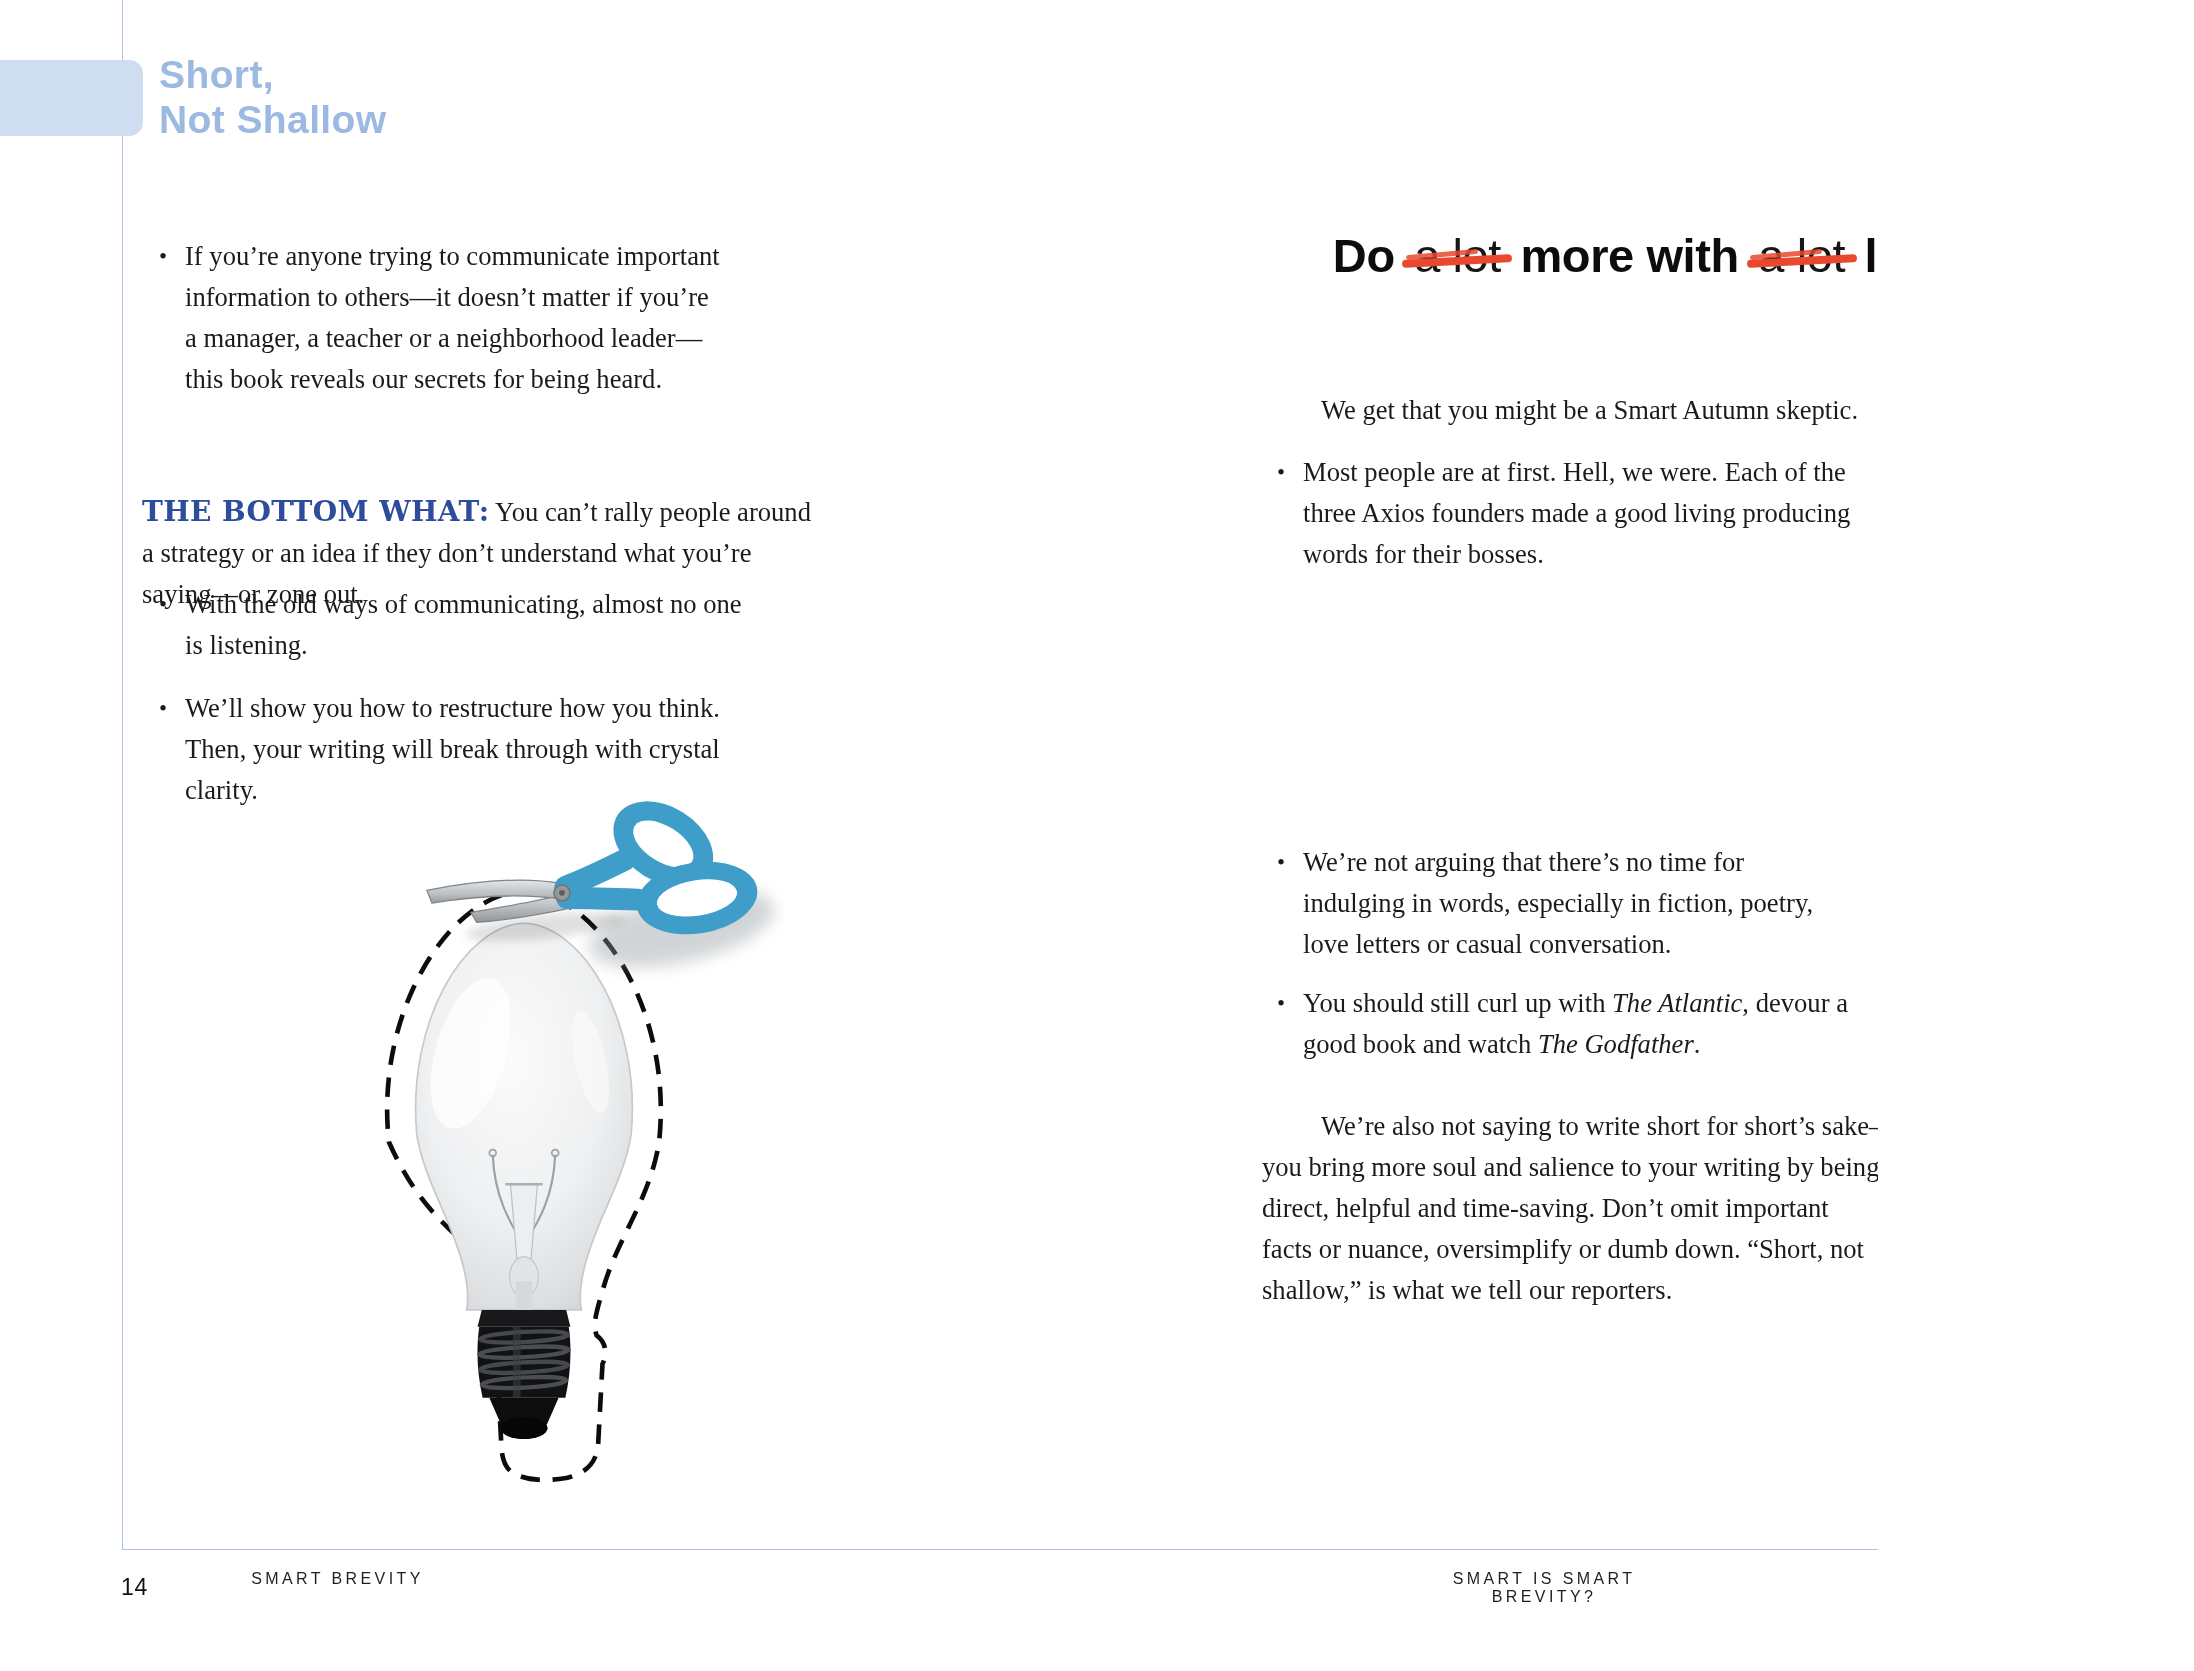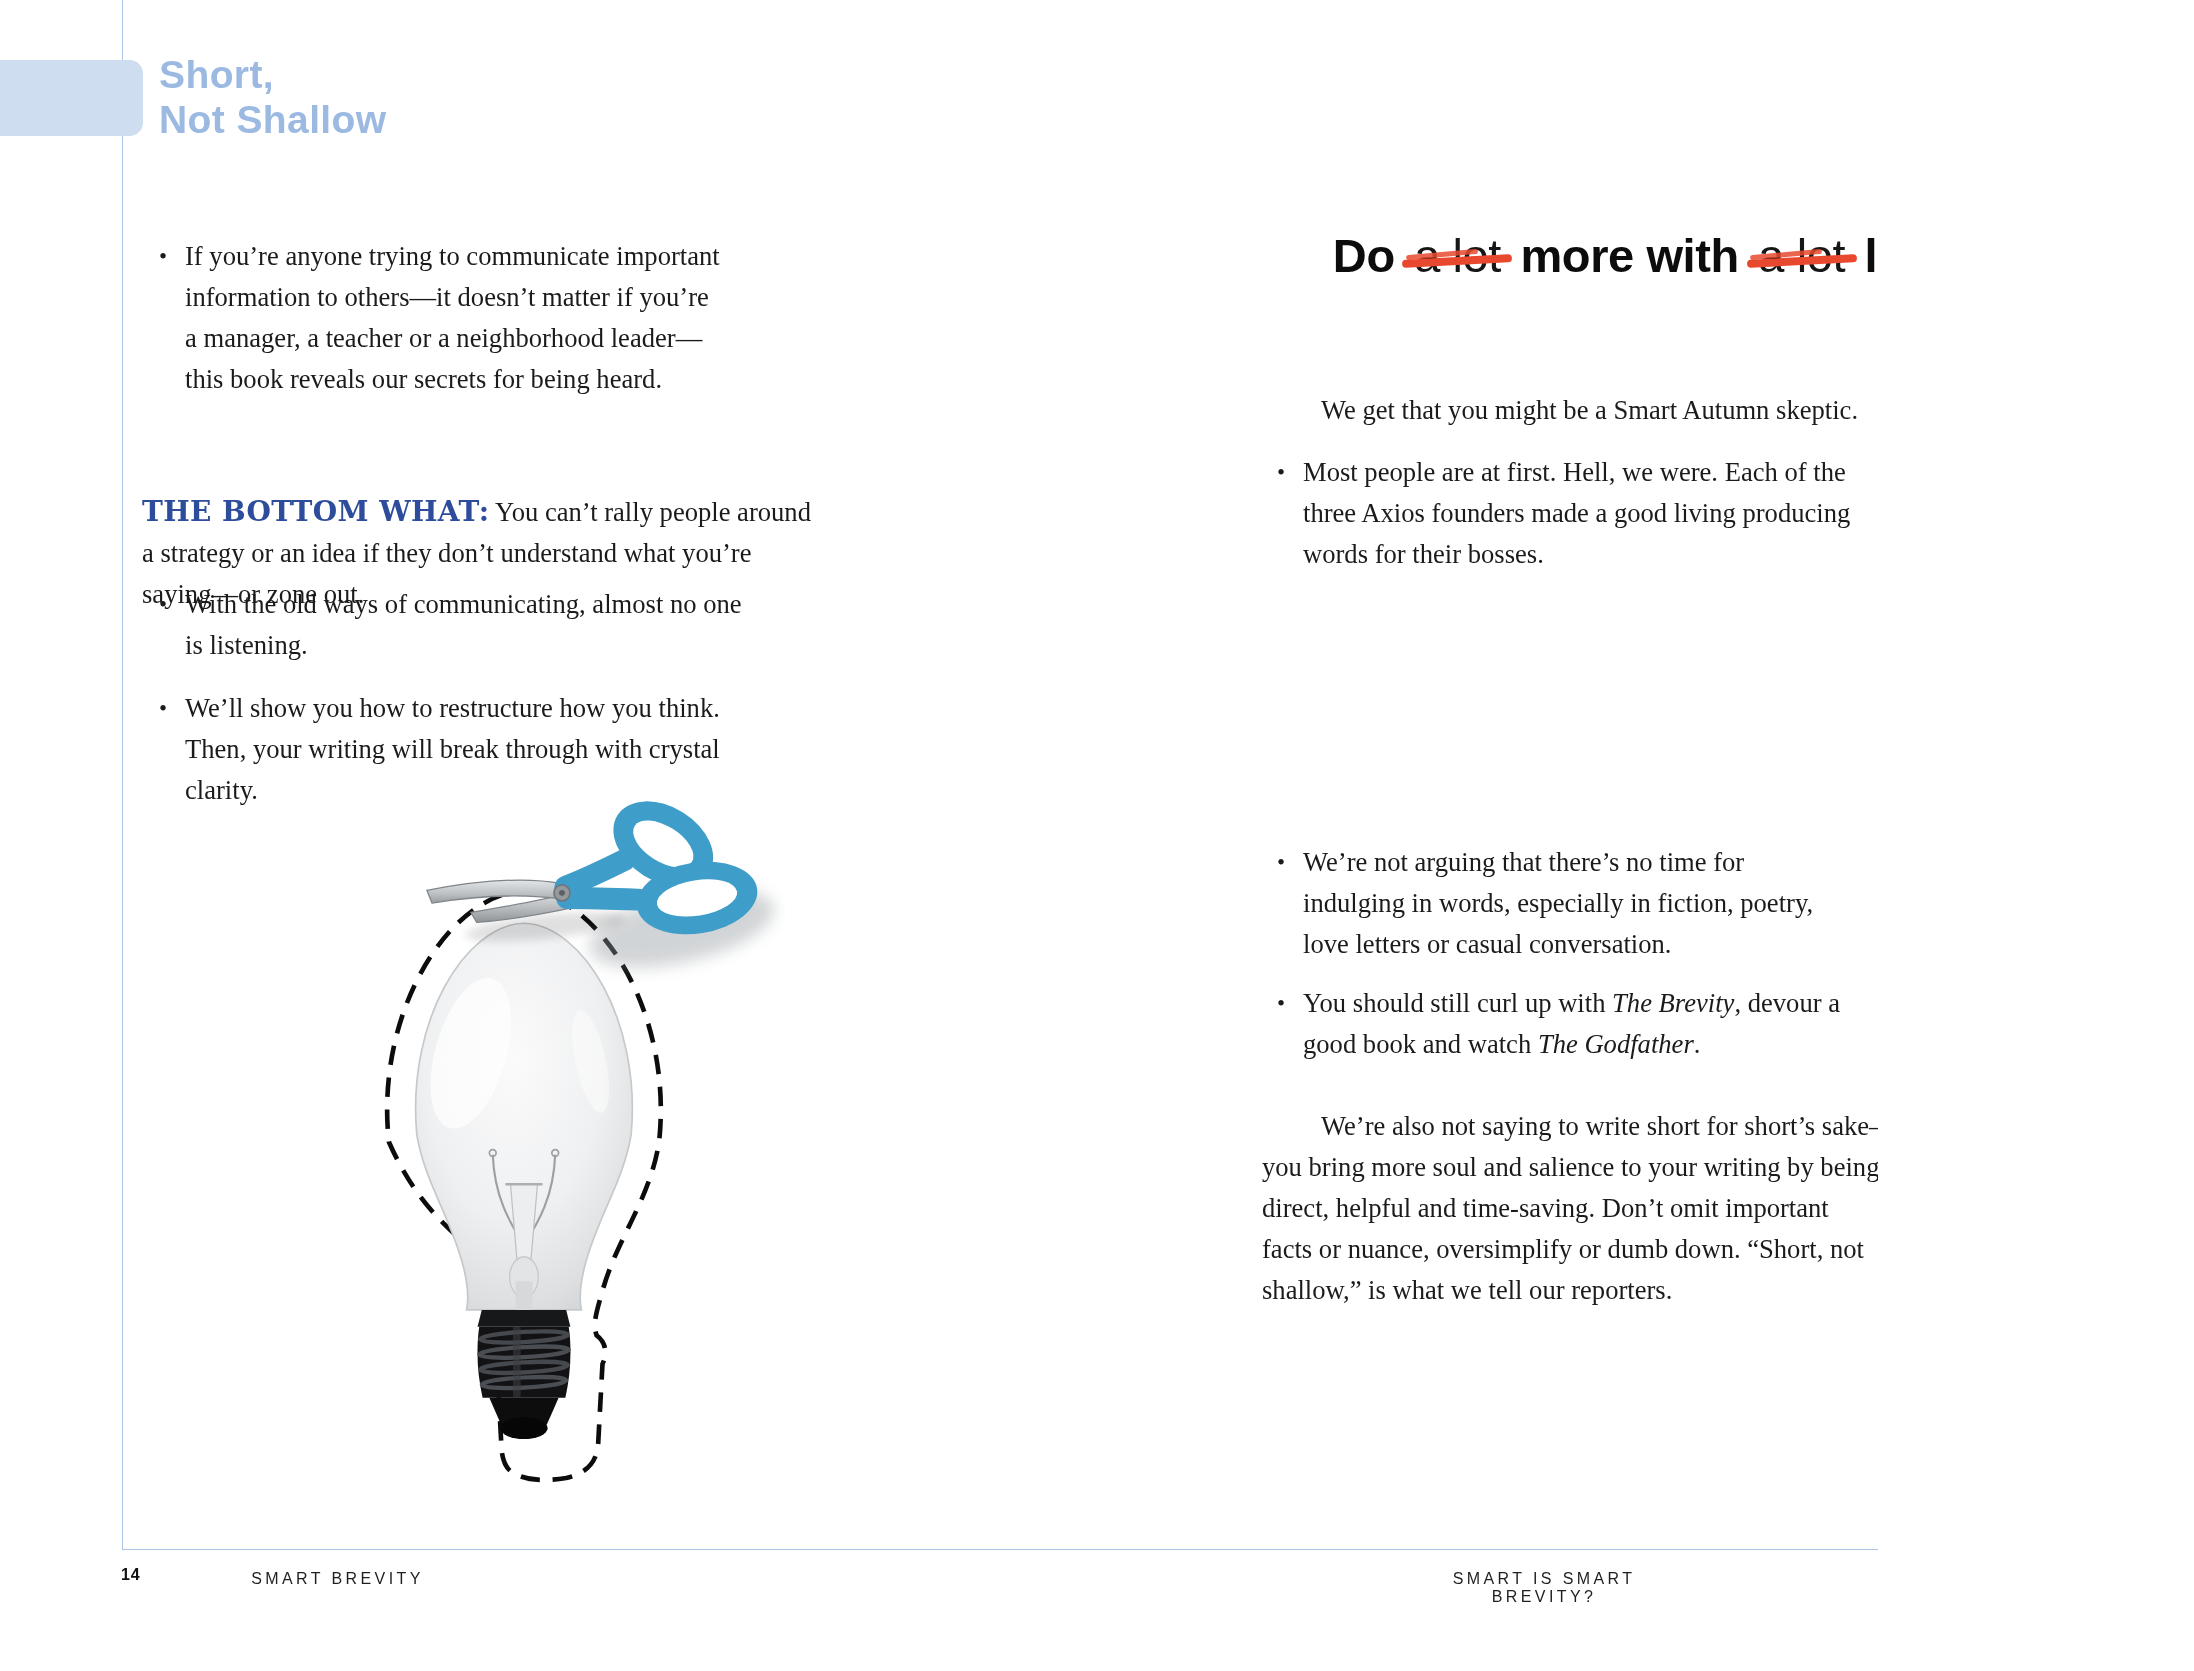--- a/index.html
+++ b/index.html
@@ -47,21 +47,21 @@
     background:#e8492e; transform:rotate(-3deg); border-radius:4.2px;
   }
   .struck::before {
     content:""; position:absolute; left:-1.7px; right:30%; top:44%; height:5px;
     background:#e8492e; transform:rotate(-5deg); border-radius:3.4px; opacity:0.85;
   }
   .italic { font-style:italic; }
   .illustration { position:absolute; left:344px; top:800px; width:441px; height:694px; }
   .footer-num {
     position:absolute; font-family:"Liberation Sans", sans-serif;
-    font-weight:700; font-size:16px; letter-spacing:0.8px; color:#111;
+    font-weight:400; font-size:23px; letter-spacing:0.8px; color:#111;margin-top:8px;
   }
   .footer-label {
     position:absolute; font-family:"Liberation Sans", sans-serif;
     font-weight:500; font-size:16px; letter-spacing:3.4px; color:#1f1f1f;
     text-align:center;
   }
 </style>
 </head>
 <body>
 
@@ -220,21 +220,21 @@
 
   <div class="bullet-row" style="left:1277px; top:842px; width:760px">
     <span class="marker">•</span>
     <div class="btext">We’re not arguing that there’s no time for
 indulging in words, especially in fiction, poetry,
 love letters or casual conversation.</div>
   </div>
 
   <div class="bullet-row" style="left:1277px; top:983px; width:760px">
     <span class="marker">•</span>
-    <div class="btext"><span>You should still curl up with </span><span class="italic">The Brevity</span><span>, devour a
+    <div class="btext"><span>You should still curl up with </span><span class="italic">The Atlantic</span><span>, devour a
 good book and watch </span><span class="italic">The Godfather</span><span>.</span>
     </div>
   </div>
 
   <div class="para body-text indent" style="left:1262px; top:1106px; width:793px">We’re also not saying to write short for short’s sake—
 you bring more soul and salience to your writing by being
 direct, helpful and time-saving. Don’t omit important
 facts or nuance, oversimplify or dumb down. “Short, not
 shallow,” is what we tell our reporters.</div>
 

